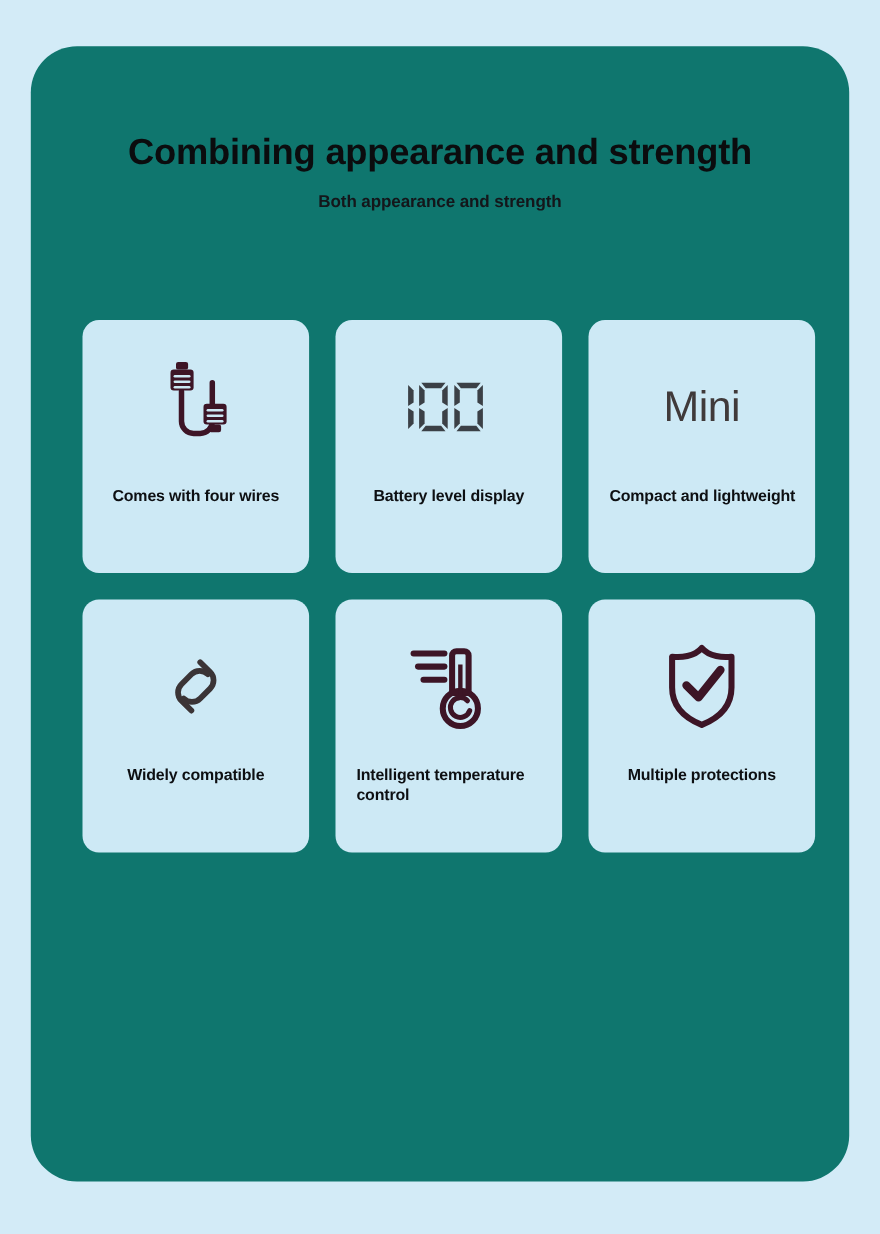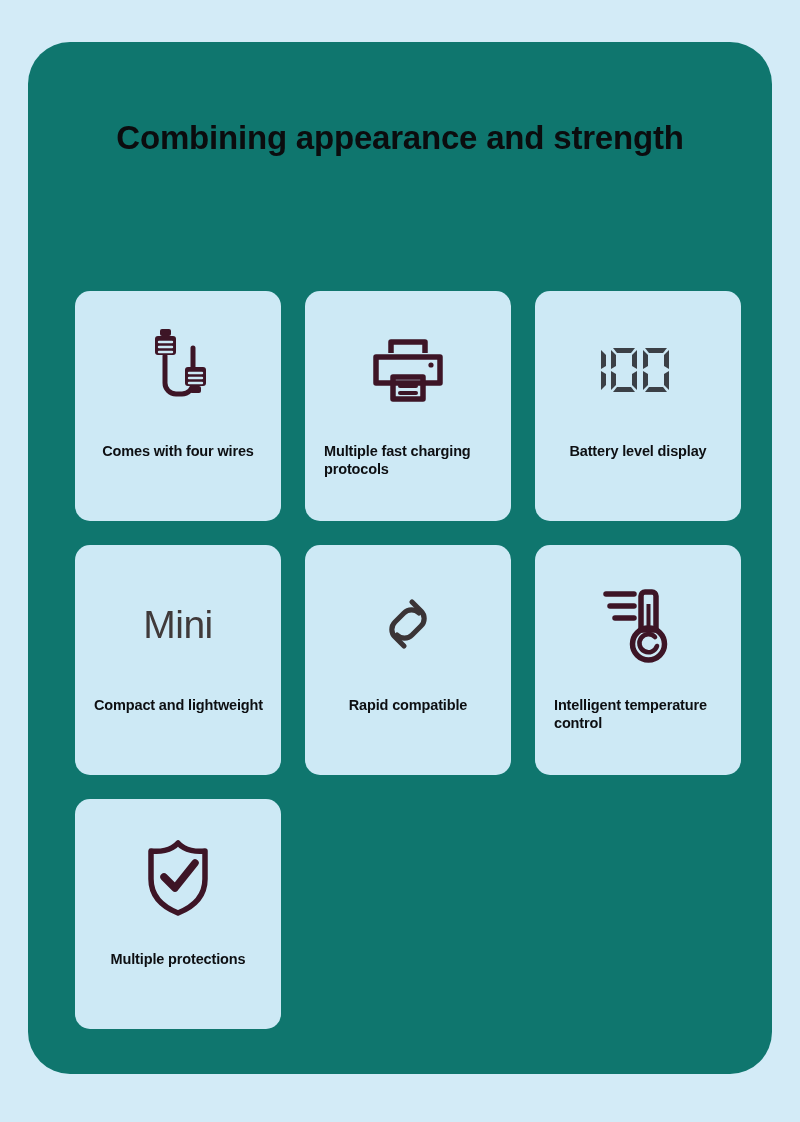--- a/index.html
+++ b/index.html
@@ -122,20 +122,21 @@
   }
 </style>
 </head>
 <body>
 
 <div class="page">
   <div class="panel">
 
     <div class="header">
       <h1 class="title">Combining appearance and strength</h1>
+      <p class="subtitle">Both appearance and strength</p>
     </div>
 
     <div class="grid">
 
       <div class="card">
         <div class="card-icon">
           <svg width="62" height="88" viewBox="0 0 62 88" fill="none">
             <g stroke="#3d1526" stroke-width="5" stroke-linecap="round" stroke-linejoin="round">
               <path d="M18 30 V57 a11 11 0 0 0 11 11 h6 a11 11 0 0 0 11 -11 V22" fill="none"></path>
             </g>
@@ -151,37 +152,20 @@
               <line x1="12" y1="26" x2="25" y2="26"></line>
               <line x1="42" y1="47" x2="55" y2="47"></line>
               <line x1="42" y1="52" x2="55" y2="52"></line>
               <line x1="42" y1="57" x2="55" y2="57"></line>
             </g>
           </svg>
         </div>
         <div class="card-label label-center">Comes with four wires</div>
       </div>
 
-      <div class="card">
-        <div class="card-icon">
-          <svg width="74" height="66" viewBox="0 0 74 66" fill="none">
-            <g stroke="#3d1526" stroke-width="5.5" stroke-linejoin="round" fill="none">
-              <path d="M20 16 V5 h34 v11"></path>
-              <rect x="5" y="20" width="64" height="26"></rect>
-              <rect x="22" y="40" width="30" height="22"></rect>
-            </g>
-            <g stroke="#3d1526" stroke-width="4" stroke-linecap="round">
-              <line x1="29" y1="49" x2="45" y2="49"></line>
-              <line x1="29" y1="56" x2="45" y2="56"></line>
-            </g>
-            <circle cx="60" cy="28" r="2.6" fill="#3d1526"></circle>
-          </svg>
-        </div>
-        <div class="card-label label-left">Multiple fast charging protocols</div>
-      </div>
 
 
       <div class="card">
         <div class="card-icon">
           <svg width="78" height="48" viewBox="0 0 78 48" fill="#3b4046">
 
             <polygon points="2,4 7,9 7,20 2,23"></polygon>
             <polygon points="2,25 7,28 7,39 2,44"></polygon>
 
             <polygon points="14,2 36,2 32,7 18,7"></polygon>
@@ -209,21 +193,21 @@
         <div class="card-label label-left">Compact and lightweight</div>
       </div>
 
       <div class="card">
         <div class="card-icon">
           <svg width="66" height="60" viewBox="0 0 66 60" fill="none" stroke="#3b3436" stroke-width="5.2" stroke-linecap="round">
             <path d="M37 8 L46 17 a10.5 10.5 0 0 1 0 15 l-9 9 a10.5 10.5 0 0 1 -15 0"></path>
             <path d="M29 52 L20 43 a10.5 10.5 0 0 1 0 -15 l9 -9 a10.5 10.5 0 0 1 15 0"></path>
           </svg>
         </div>
-        <div class="card-label label-center">Rapid compatible</div>
+        <div class="card-label label-center">Widely compatible</div>
       </div>
 
       <div class="card">
         <div class="card-icon">
           <svg width="74" height="84" viewBox="0 0 74 84" fill="none">
             <g stroke="#3d1526" stroke-width="5.5" stroke-linecap="round">
               <line x1="5" y1="12" x2="33" y2="12"></line>
               <line x1="9" y1="24" x2="33" y2="24"></line>
               <line x1="14" y1="36" x2="33" y2="36"></line>
             </g>

